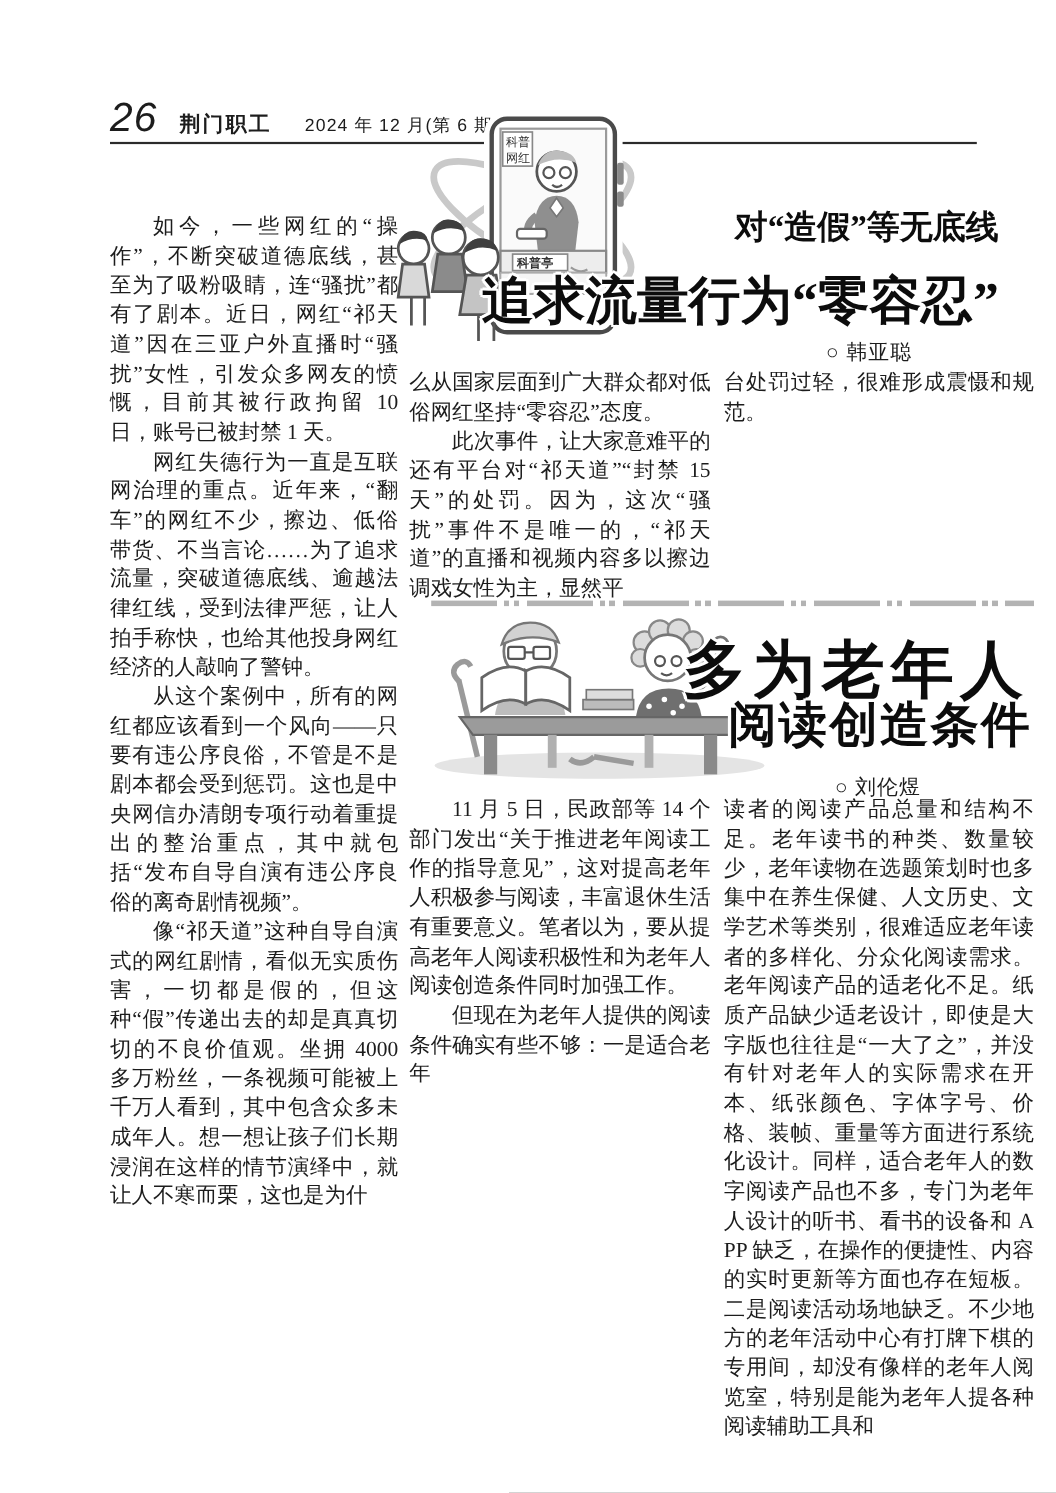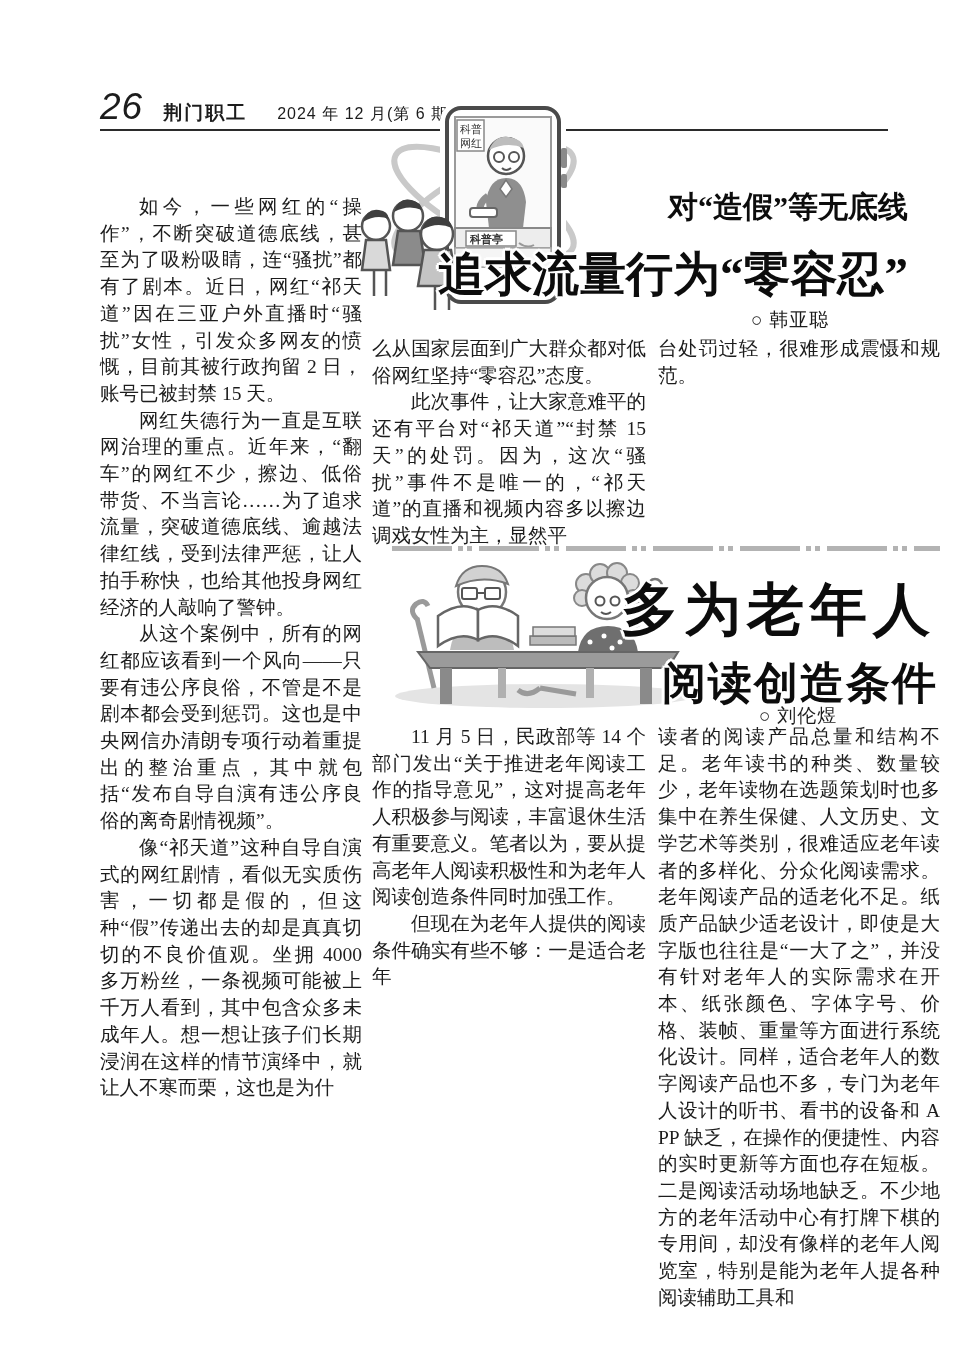--- a/index.html
+++ b/index.html
@@ -27,21 +27,21 @@
   .c3b { left:658px; top:724px; width:282px; }
 
   
   .headline { position:absolute; font-weight:900; color:#0c0c0c; text-align:right; z-index:4;
     font-family:"Liberation Serif", serif;
     text-shadow:-3px 0 0 #fff,3px 0 0 #fff,0 -3px 0 #fff,0 3px 0 #fff,
                 -2px -2px 0 #fff,2px 2px 0 #fff,-2px 2px 0 #fff,2px -2px 0 #fff; }
   .t1a { left:418px; top:191px; width:490px; font-size:30px; line-height:1.08; }
   .t1b { left:418px; top:249px; width:490px; font-size:47px; line-height:1.08; }
   .t2a { left:598px; top:579px; width:338px; font-size:57px; letter-spacing:6px; line-height:1.1; }
-  .t2b { left:598px; top:636px; width:340px; font-size:44px; letter-spacing:2px; line-height:1.1;margin-top:24px; }
+  .t2b { left:598px; top:636px; width:340px; font-size:44px; letter-spacing:2px; line-height:1.1; }
   .author { position:absolute; font-size:19px; z-index:4; letter-spacing:1px; }
   .a1 { left:751px; top:307px; }
   .a2 { left:759px; top:703px; }
 
   
   .illo { position:absolute; z-index:2; }
   .illo1 { left:356px; top:102px; }
   .illo2 { left:390px; top:556px; }
 
   
@@ -57,21 +57,21 @@
 <div class="page">
 
   <div class="masthead">
     <span class="pgnum">26</span>
     <span class="pub">荆门职工</span>
     <span class="issue">2024 年 12 月(第 6 期)</span>
   </div>
   <div class="rule"></div>
 
   <div class="col c1">
-    <p>如今，一些网红的“操作”，不断突破道德底线，甚至为了吸粉吸睛，连“骚扰”都有了剧本。近日，网红“祁天道”因在三亚户外直播时“骚扰”女性，引发众多网友的愤慨，目前其被行政拘留 2 日，账号已被封禁 15 天。</p>
+    <p>如今，一些网红的“操作”，不断突破道德底线，甚至为了吸粉吸睛，连“骚扰”都有了剧本。近日，网红“祁天道”因在三亚户外直播时“骚扰”女性，引发众多网友的愤慨，目前其被行政拘留 10 日，账号已被封禁 1 天。</p>
     <p>网红失德行为一直是互联网治理的重点。近年来，“翻车”的网红不少，擦边、低俗带货、不当言论……为了追求流量，突破道德底线、逾越法律红线，受到法律严惩，让人拍手称快，也给其他投身网红经济的人敲响了警钟。</p>
     <p>从这个案例中，所有的网红都应该看到一个风向——只要有违公序良俗，不管是不是剧本都会受到惩罚。这也是中央网信办清朗专项行动着重提出的整治重点，其中就包括“发布自导自演有违公序良俗的离奇剧情视频”。</p>
     <p>像“祁天道”这种自导自演式的网红剧情，看似无实质伤害，一切都是假的，但这种“假”传递出去的却是真真切切的不良价值观。坐拥 4000 多万粉丝，一条视频可能被上千万人看到，其中包含众多未成年人。想一想让孩子们长期浸润在这样的情节演绎中，就让人不寒而栗，这也是为什</p>
   </div>
 
   <svg class="illo illo1" width="242" height="212" viewBox="0 0 242 212">
     <g stroke="#c9c9c9" stroke-width="6" fill="none">
       <ellipse cx="128" cy="100" rx="100" ry="33" transform="rotate(-28 128 100)"></ellipse>
       <ellipse cx="128" cy="100" rx="100" ry="33" transform="rotate(28 128 100)"></ellipse>
     </g>

